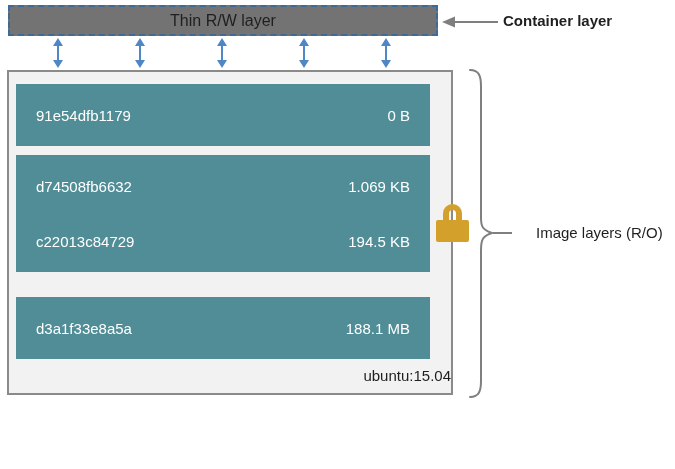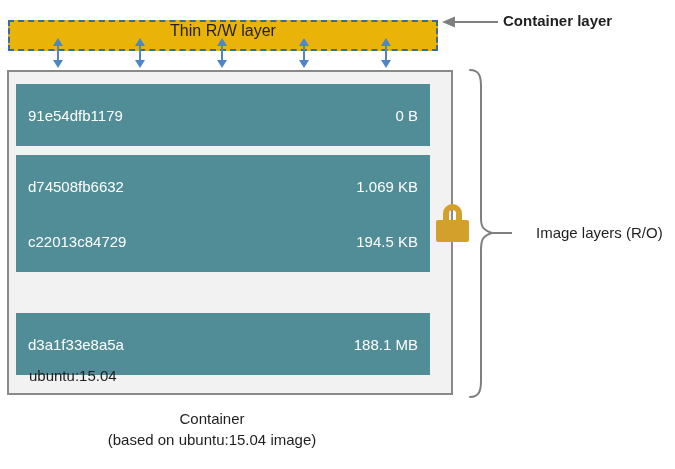--- a/index.html
+++ b/index.html
@@ -8,26 +8,26 @@
     width: 675px;
     height: 469px;
     background: #ffffff;
     font-family: "Liberation Sans", "DejaVu Sans", sans-serif;
     color: #1f1f1f;
     overflow: hidden;
   }
   
   .thin-rw-box {
     position: absolute;
-    left: 8px; top: 20px;
+    left: 8px; top: 5px;
     width: 430px; height: 31px;
     box-sizing: border-box;
     border: 2px dashed #3d6a96;
-    background: #eab308;
-    display: flex; align-items: flex-start; justify-content: center;
+    background: #737373;
+    display: flex; align-items: center; justify-content: center;
     font-size: 16px;
   }
   
   .ptr-arrow { position: absolute; left: 441px; top: 13px; }
   .container-layer-label {
     position: absolute; left: 503px; top: 12px;
     font-size: 15px; white-space: nowrap; font-weight: bold;
   }
   
   .dbl-arrow { position: absolute; top: 38px; }
@@ -41,33 +41,32 @@
     background: #f2f2f2;
   }
   .layer {
     position: absolute;
     left: 7px; width: 414px; height: 62px;
     background: #508d96;
     color: #ffffff;
     font-size: 15px;
     display: flex; align-items: center; justify-content: space-between;
     box-sizing: border-box;
-    padding: 0 12px;
+    padding: 0 20px;
   }
   .layer-1 { top: 12px; }
   .layer-2 { top: 83px; }
   .layer-3 { top: 138px; }
-  .layer-4 { top: 225px; margin-top: 16px; }
+  .layer-4 { top: 225px; }
   .image-name {
     position: absolute;
     left: 0; top: 295px; width: 100%;
-    text-align: left;
+    text-align: right;
     font-size: 15px;
     color: #1f1f1f;
-    margin-left: 20px;
   }
   
   .lock { position: absolute; left: 434px; top: 200px; }
   
   .brace { position: absolute; left: 462px; top: 62px; }
   .image-layers-label {
     position: absolute; left: 536px; top: 224px;
     font-size: 15px; white-space: nowrap;
   }
   
@@ -144,18 +143,14 @@
     <path d="M12 24 V13.5 A6.5 6.5 0 0 1 25 13.5 V24" fill="none" stroke="#d4a02c" stroke-width="6"></path>
     <rect x="2" y="20" width="33" height="22" rx="2" fill="#d4a02c"></rect>
   </svg>
 
   <svg class="brace" width="55" height="345" viewBox="0 0 55 345">
     <path d="M8 8 C17 8 19 14 19 24 L19 156 C19 165 21 168 30 171 C21 174 19 177 19 188 L19 319 C19 329 17 335 8 335" fill="none" stroke="#7f7f7f" stroke-width="2" stroke-linecap="round"></path>
     <line x1="31" y1="171" x2="50" y2="171" stroke="#7f7f7f" stroke-width="2"></line>
   </svg>
   <div class="image-layers-label">Image layers (R/O)</div>
 
-  <div class="caption">
-    <div>Container</div>
-    <div>(based on ubuntu:15.04 image)</div>
-  </div>
 
 </div>
 
 </body></html>

